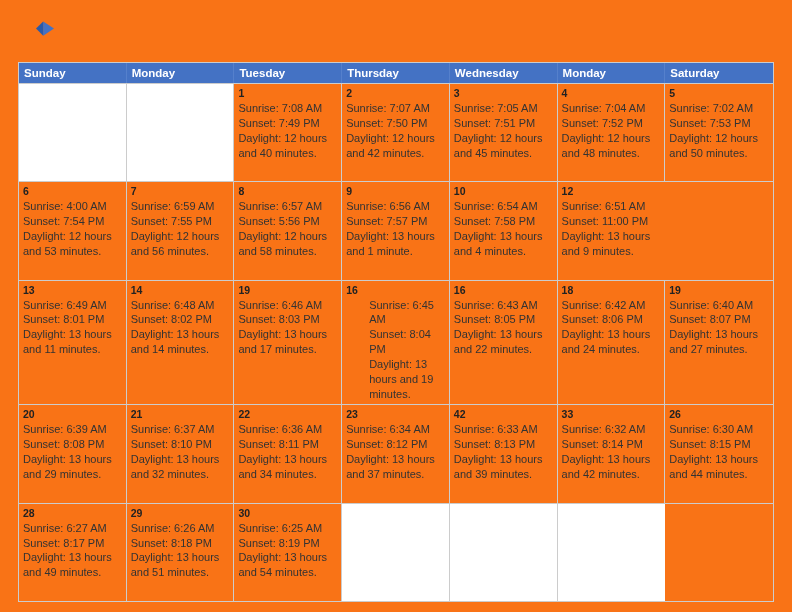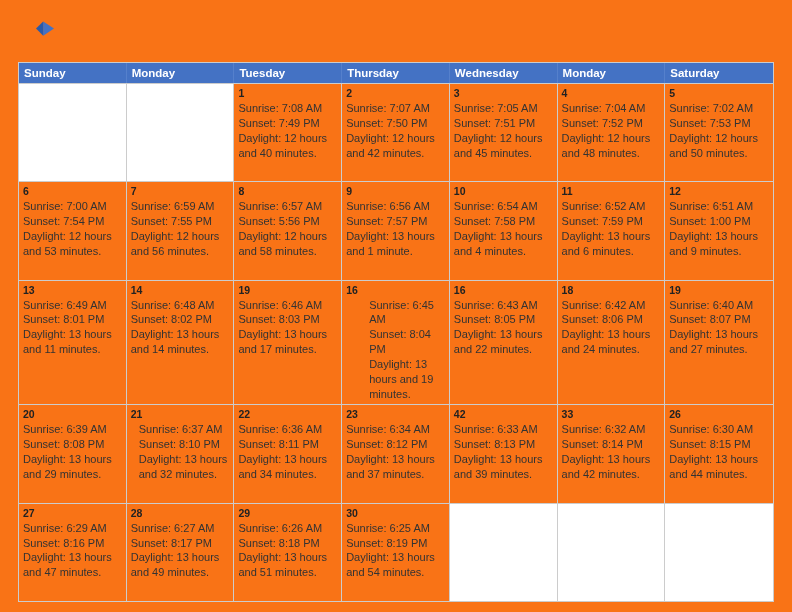--- a/index.html
+++ b/index.html
@@ -170,21 +170,21 @@
           <div class="cal-cell">
             <div class="cell-day">5</div>
             <div class="cell-info" style="white-space: pre-line;">Sunrise: 7:02 AM
 Sunset: 7:53 PM
 Daylight: 12 hours and 50 minutes.</div>
           </div>
         </div>
         <div class="cal-row">
           <div class="cal-cell">
             <div class="cell-day">6</div>
-            <div class="cell-info" style="white-space: pre-line;">Sunrise: 7:00 AM
+            <div class="cell-info" style="white-space: pre-line;">Sunrise: 4:00 AM
 Sunset: 7:54 PM
 Daylight: 12 hours and 53 minutes.</div>
           </div>
           <div class="cal-cell">
             <div class="cell-day">7</div>
             <div class="cell-info" style="white-space: pre-line;">Sunrise: 6:59 AM
 Sunset: 7:55 PM
 Daylight: 12 hours and 56 minutes.</div>
           </div>
           <div class="cal-cell">
@@ -199,29 +199,23 @@
 Sunset: 7:57 PM
 Daylight: 13 hours and 1 minute.</div>
           </div>
           <div class="cal-cell">
             <div class="cell-day">10</div>
             <div class="cell-info" style="white-space: pre-line;">Sunrise: 6:54 AM
 Sunset: 7:58 PM
 Daylight: 13 hours and 4 minutes.</div>
           </div>
           <div class="cal-cell">
-            <div class="cell-day">11</div>
-            <div class="cell-info" style="white-space: pre-line;">Sunrise: 6:52 AM
-Sunset: 7:59 PM
-Daylight: 13 hours and 6 minutes.</div>
-          </div>
-          <div class="cal-cell">
             <div class="cell-day">12</div>
             <div class="cell-info" style="white-space: pre-line;">Sunrise: 6:51 AM
-Sunset: 1:00 PM
+Sunset: 11:00 PM
 Daylight: 13 hours and 9 minutes.</div>
           </div>
         </div>
         <div class="cal-row">
           <div class="cal-cell">
             <div class="cell-day">13</div>
             <div class="cell-info" style="white-space: pre-line;">Sunrise: 6:49 AM
 Sunset: 8:01 PM
 Daylight: 13 hours and 11 minutes.</div>
           </div>
@@ -264,21 +258,21 @@
         </div>
         <div class="cal-row">
           <div class="cal-cell">
             <div class="cell-day">20</div>
             <div class="cell-info" style="white-space: pre-line;">Sunrise: 6:39 AM
 Sunset: 8:08 PM
 Daylight: 13 hours and 29 minutes.</div>
           </div>
           <div class="cal-cell">
             <div class="cell-day">21</div>
-            <div class="cell-info" style="white-space: pre-line; margin-left: 8px;">Sunrise: 6:37 AM
+            <div class="cell-info" style="white-space: pre-line;">Sunrise: 6:37 AM
 Sunset: 8:10 PM
 Daylight: 13 hours and 32 minutes.</div>
           </div>
           <div class="cal-cell">
             <div class="cell-day">22</div>
             <div class="cell-info" style="white-space: pre-line;">Sunrise: 6:36 AM
 Sunset: 8:11 PM
 Daylight: 13 hours and 34 minutes.</div>
           </div>
           <div class="cal-cell">
@@ -300,26 +294,20 @@
 Daylight: 13 hours and 42 minutes.</div>
           </div>
           <div class="cal-cell">
             <div class="cell-day">26</div>
             <div class="cell-info" style="white-space: pre-line;">Sunrise: 6:30 AM
 Sunset: 8:15 PM
 Daylight: 13 hours and 44 minutes.</div>
           </div>
         </div>
         <div class="cal-row">
-          <div class="cal-cell">
-            <div class="cell-day">27</div>
-            <div class="cell-info" style="white-space: pre-line;">Sunrise: 6:29 AM
-Sunset: 8:16 PM
-Daylight: 13 hours and 47 minutes.</div>
-          </div>
           <div class="cal-cell">
             <div class="cell-day">28</div>
             <div class="cell-info" style="white-space: pre-line;">Sunrise: 6:27 AM
 Sunset: 8:17 PM
 Daylight: 13 hours and 49 minutes.</div>
           </div>
           <div class="cal-cell">
             <div class="cell-day">29</div>
             <div class="cell-info" style="white-space: pre-line;">Sunrise: 6:26 AM
 Sunset: 8:18 PM

